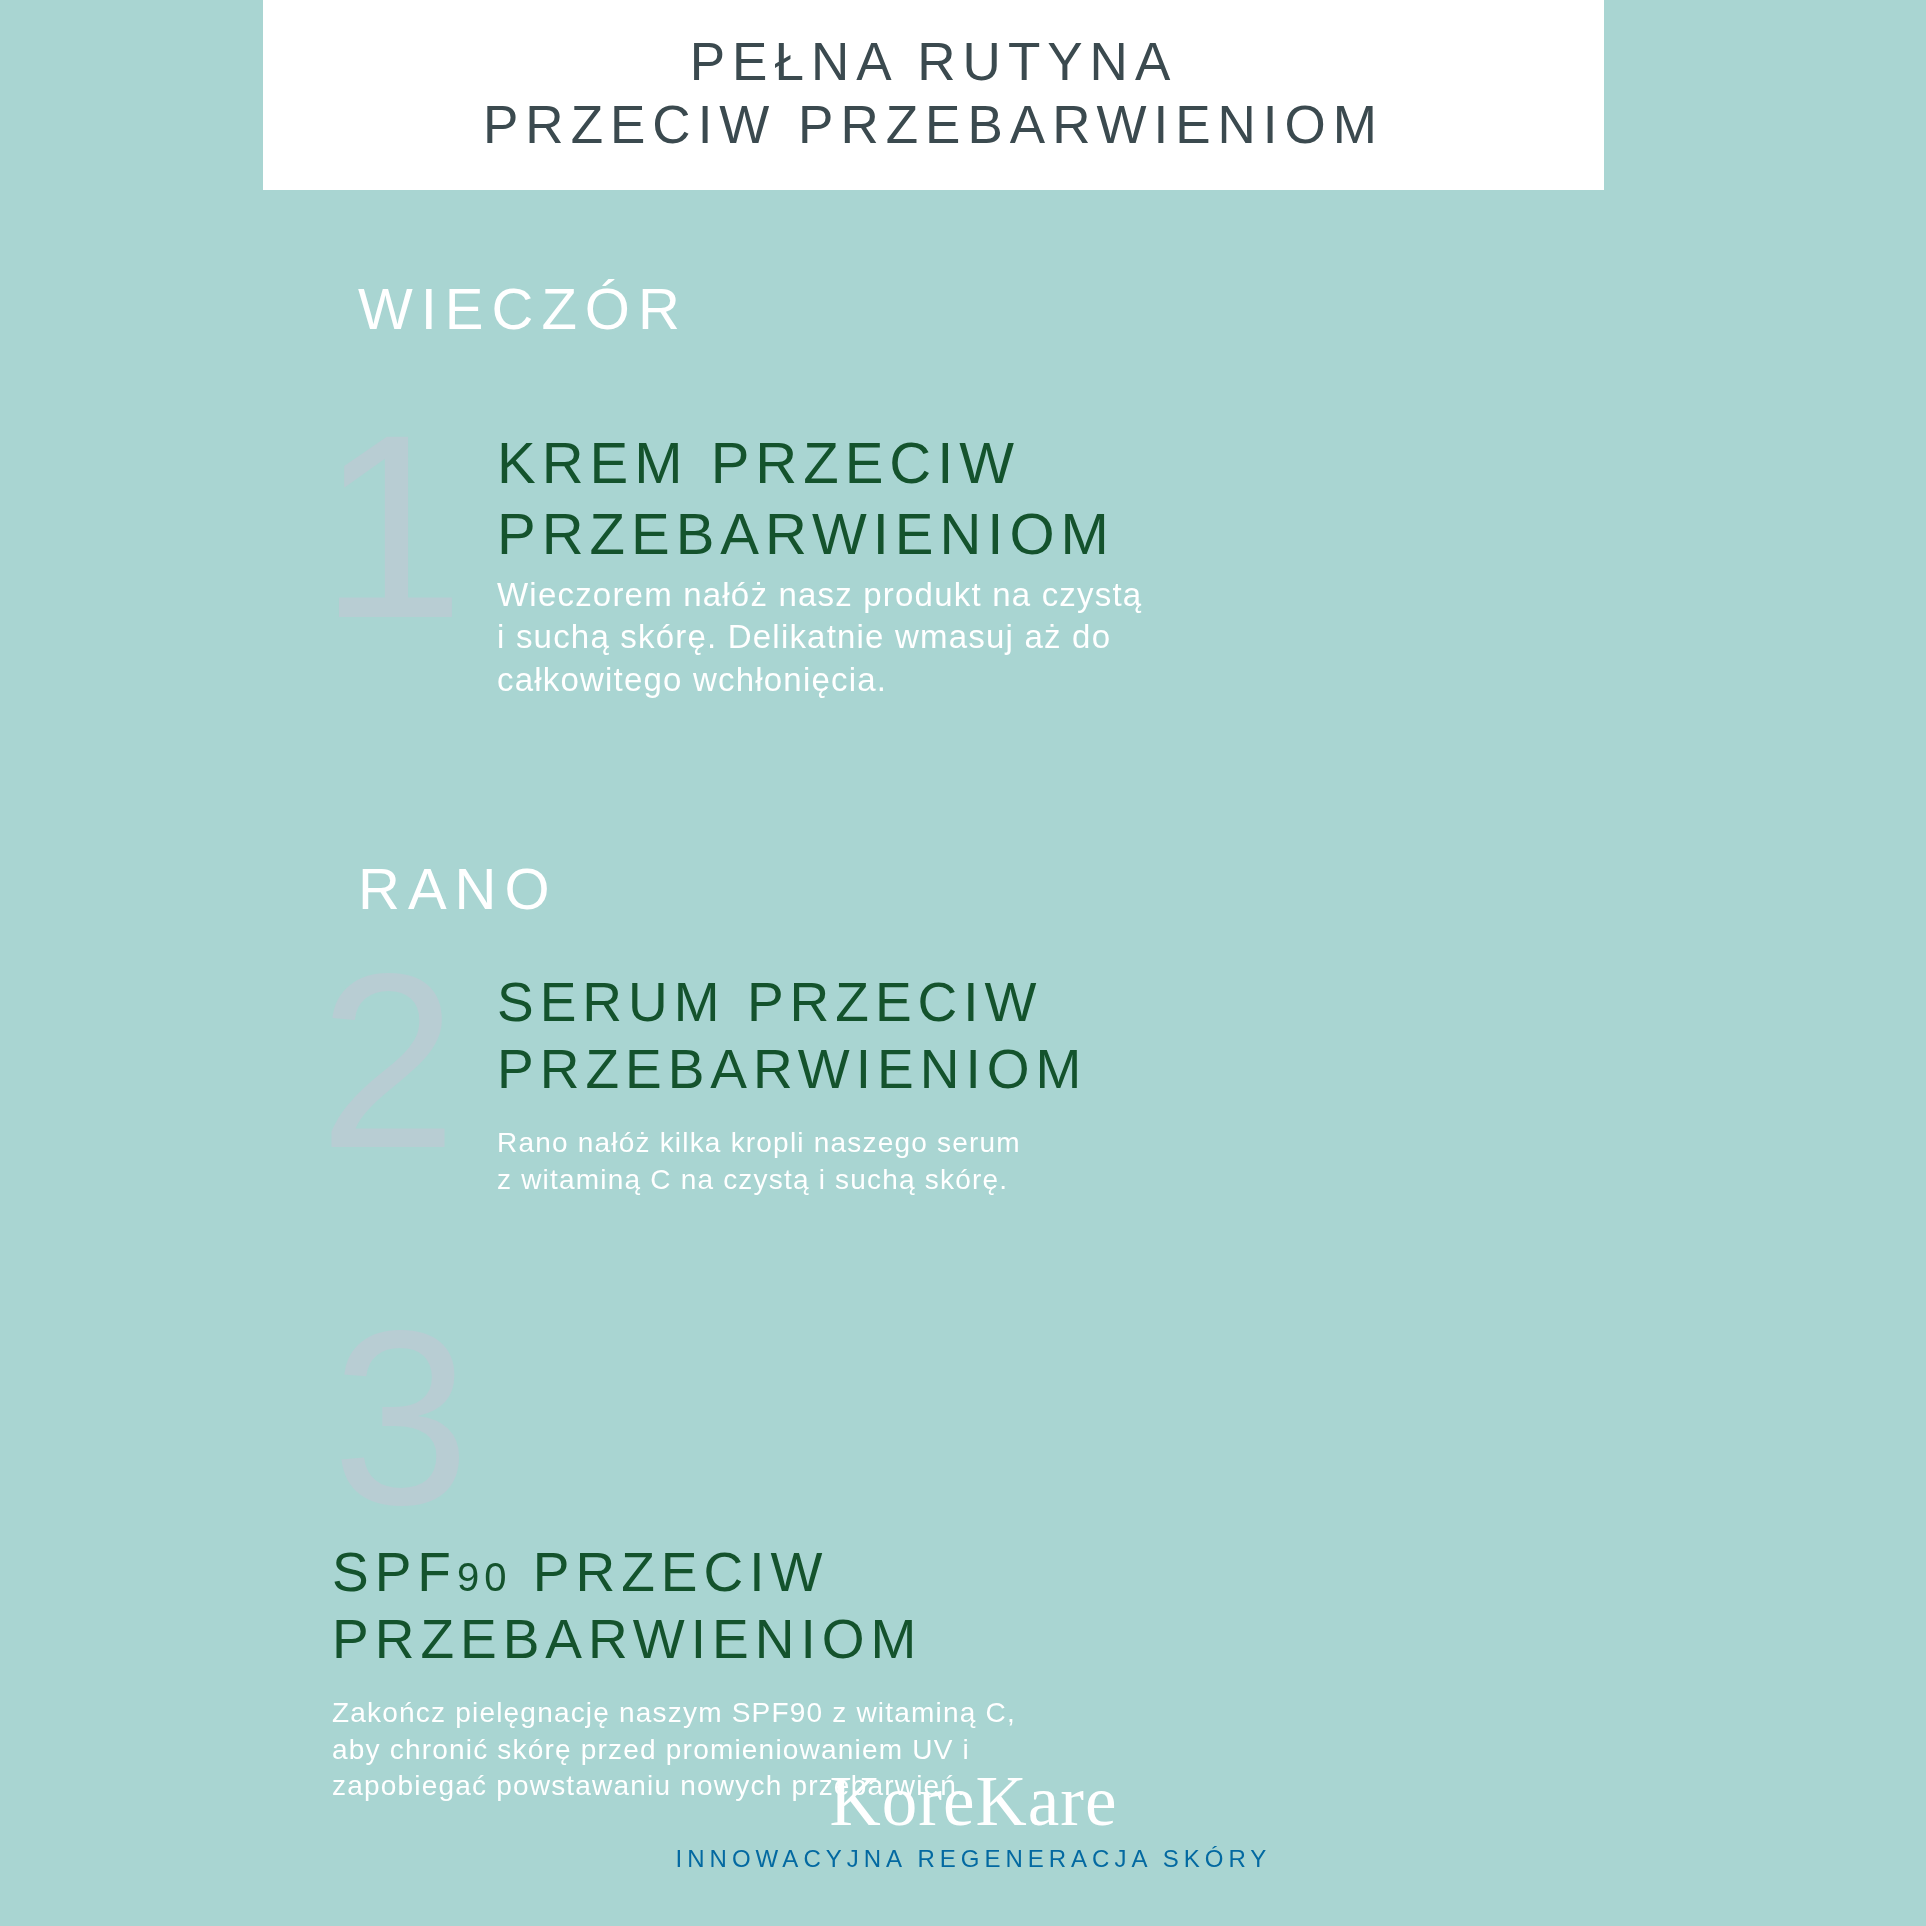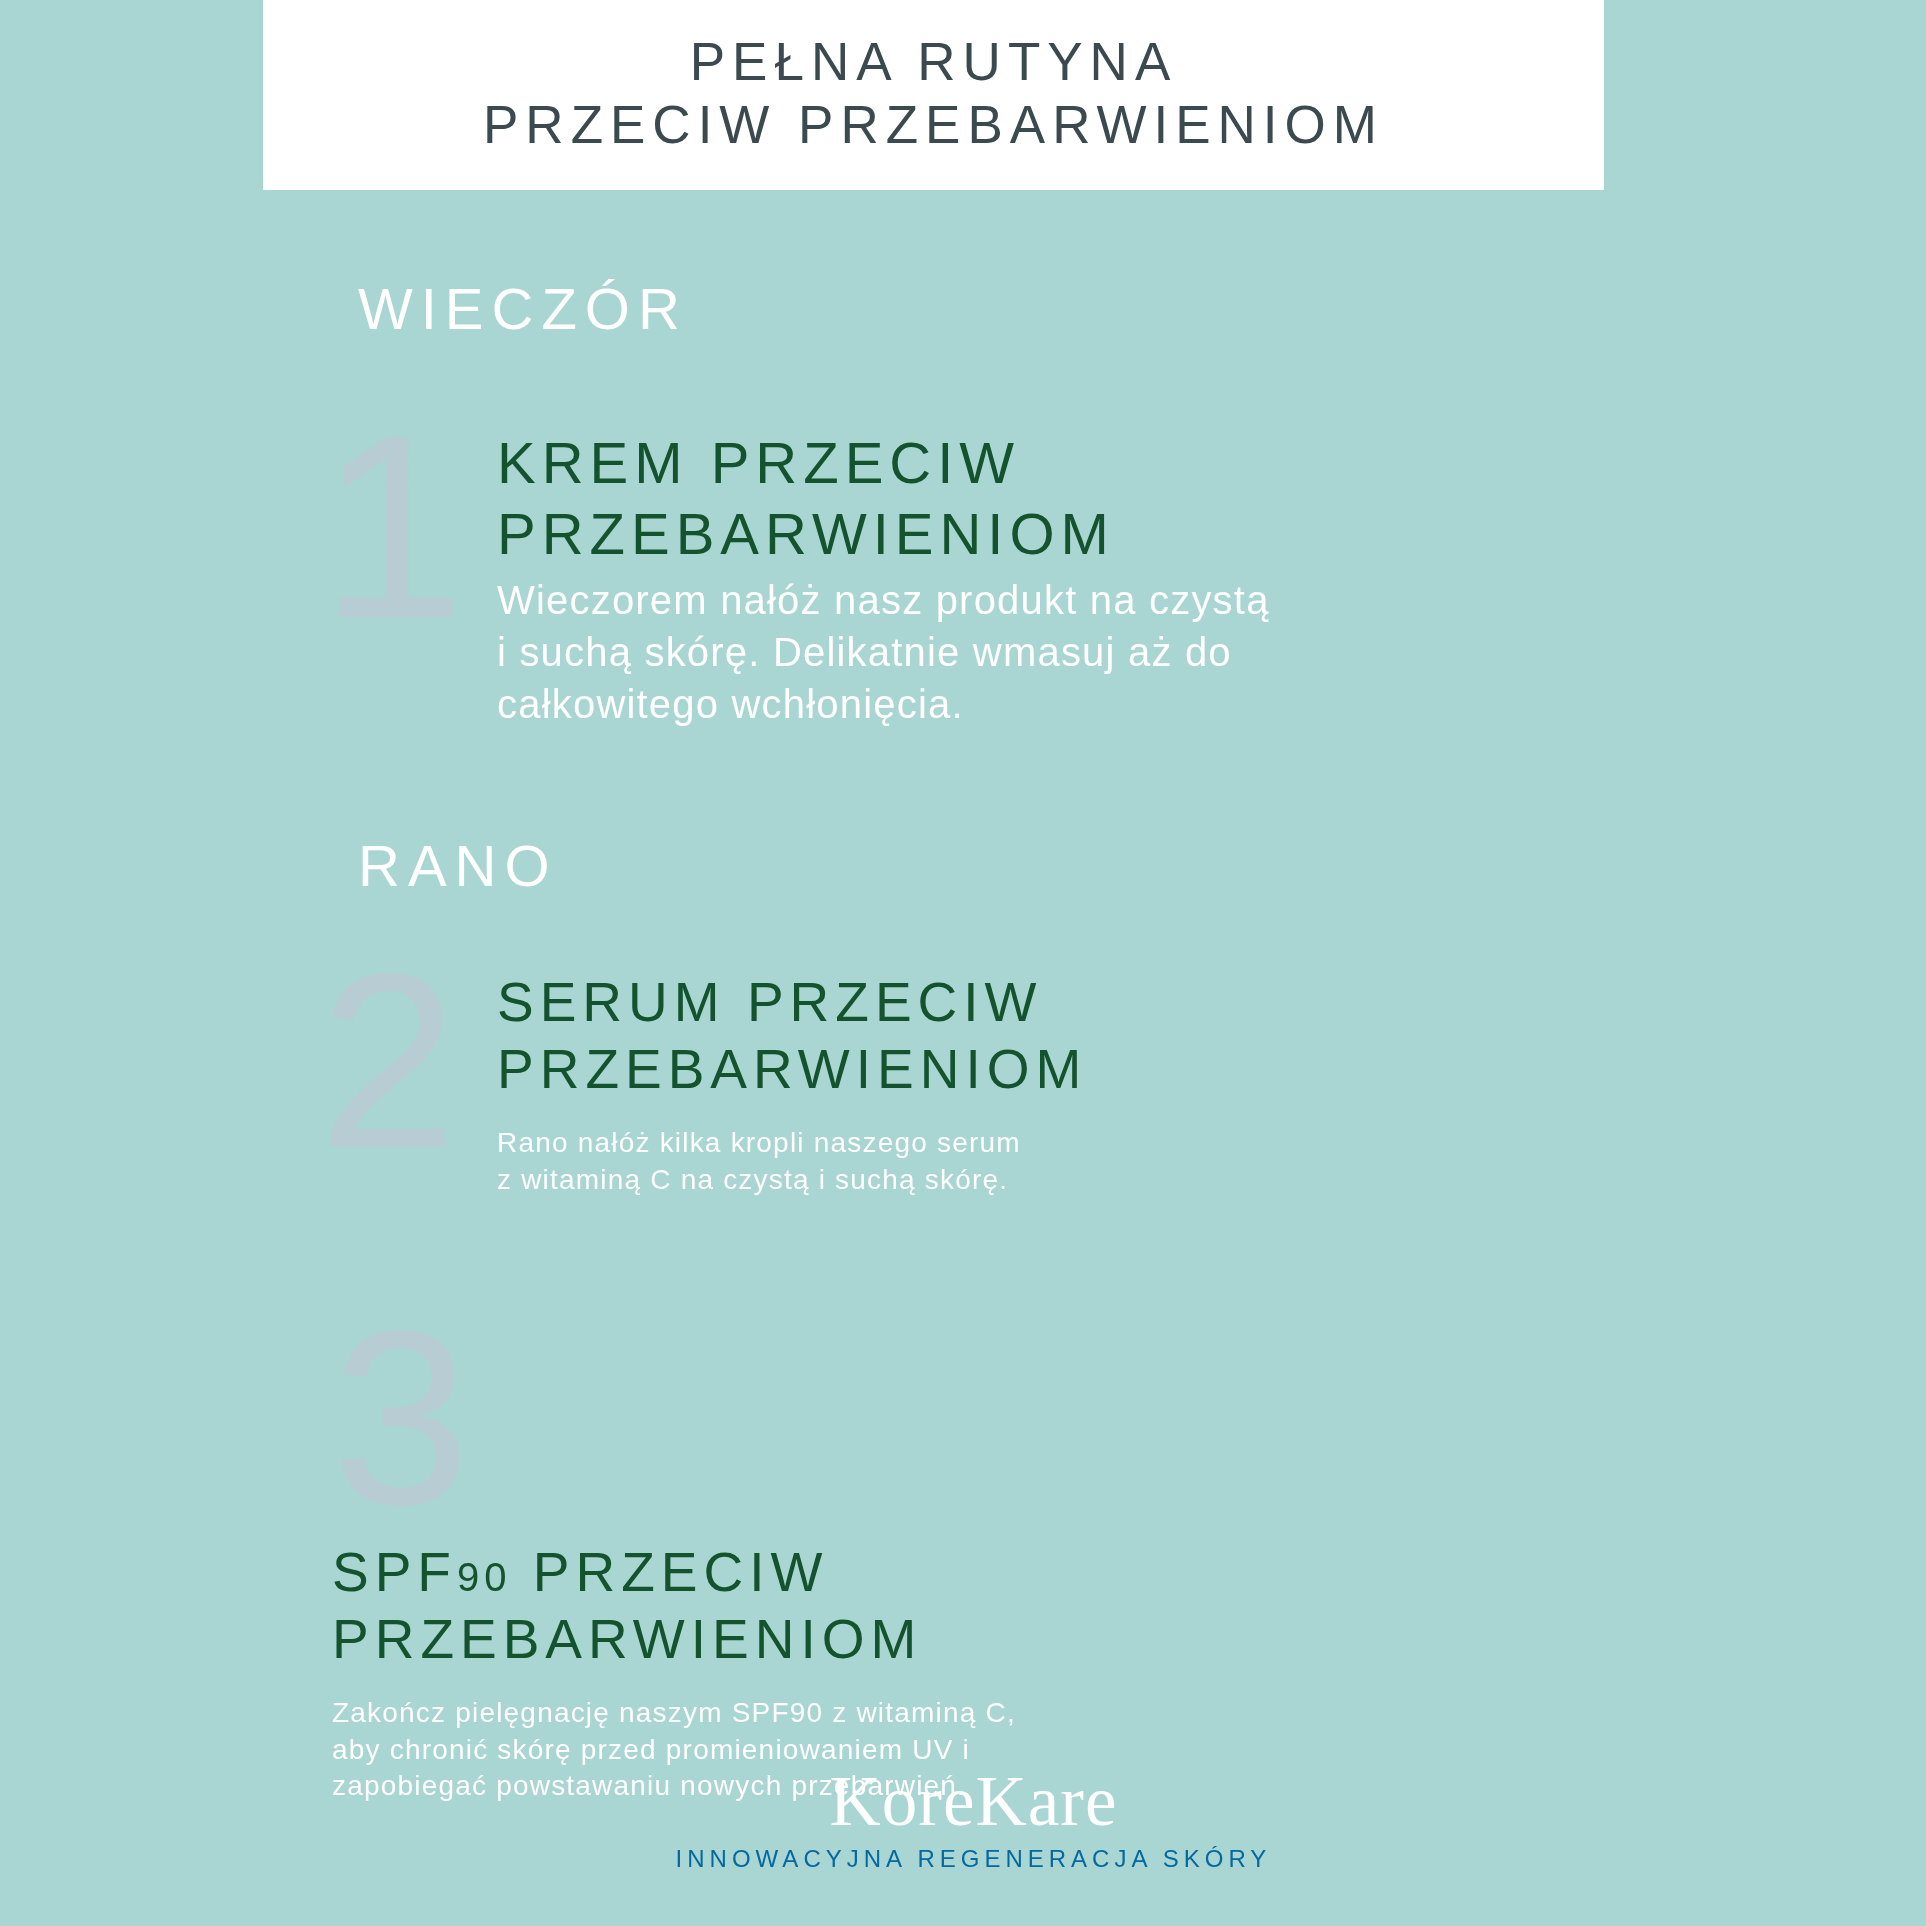--- a/index.html
+++ b/index.html
@@ -43,21 +43,21 @@
   
   .section-label {
     position: absolute;
     color: #ffffff;
     font-size: 58px;
     letter-spacing: 8px;
     font-weight: 400;
     line-height: 1;
   }
   #label-evening { left: 358px; top: 280px; }
-  #label-morning { left: 358px; top: 837px; }
+  #label-morning { left: 358px; top: 860px; }
 
   
   .step {
     position: absolute;
     display: flex;
     align-items: flex-start;
   }
   .step-number {
     color: #b8cdd3;
     font-size: 248px;
@@ -78,21 +78,21 @@
     font-weight: 400;
     margin: 0 0 4px 0;
     white-space: pre-line;
   }
   .step-title .small-num {
     font-size: 40px;
     letter-spacing: 5px;
   }
   .step-desc {
     color: #ffffff;
-    font-size: 40px;
+    font-size: 33px;
     line-height: 1.3;
     letter-spacing: 1.2px;
     font-weight: 400;
     margin: 0;
     white-space: pre-line;
   }
 
   #step-1 { left: 319px; top: 414px; }
   #step-1 .step-number { font-size: 262px; }
   #step-2 { left: 319px; top: 955px; }

